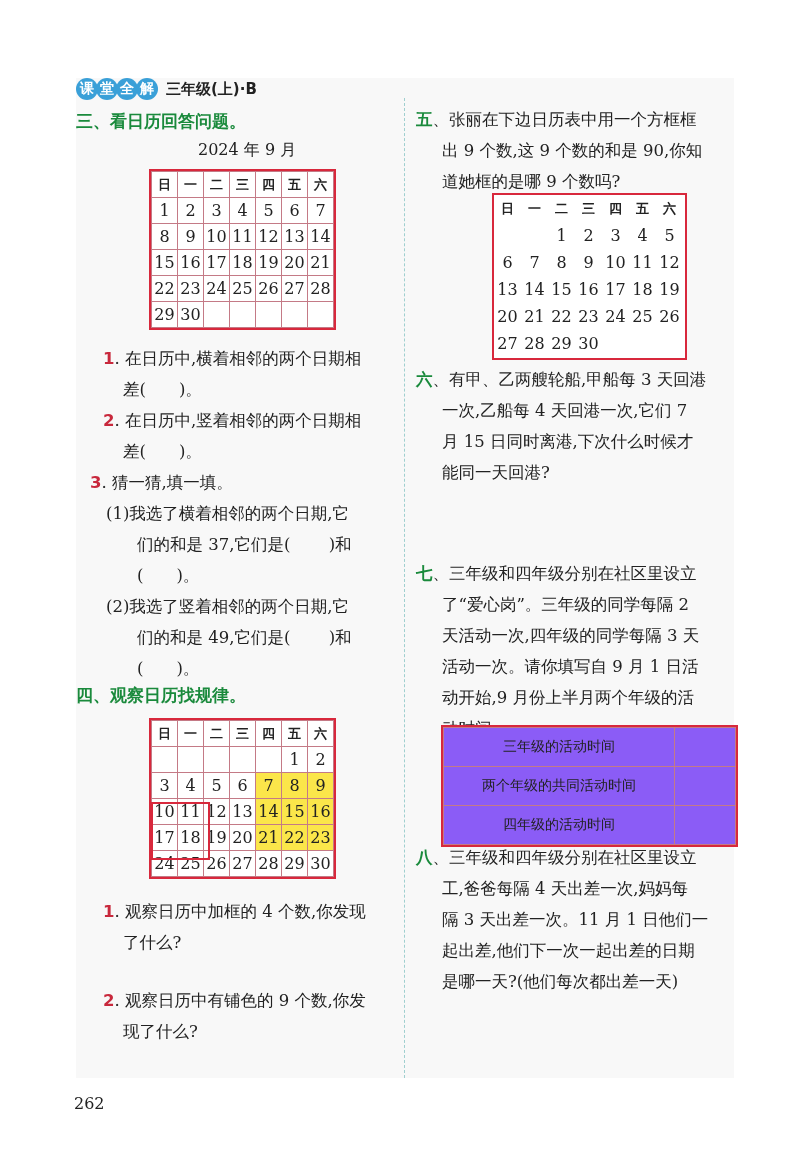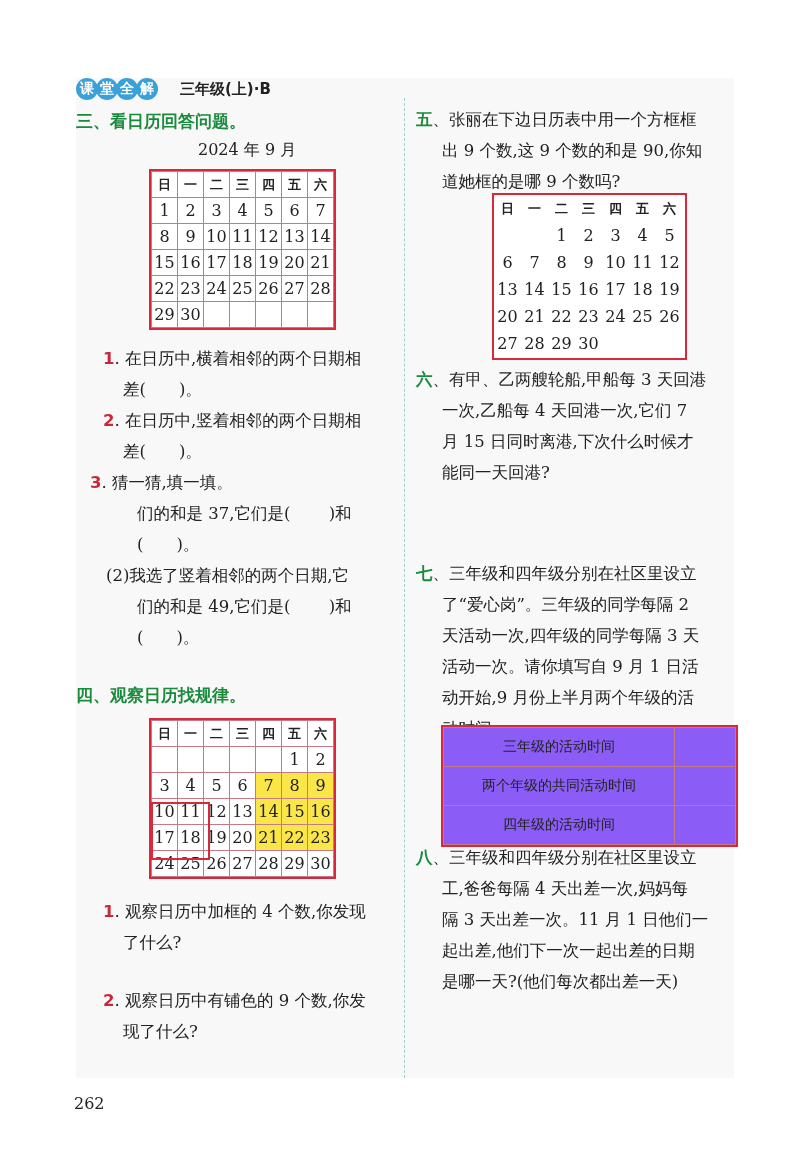--- a/index.html
+++ b/index.html
@@ -14,21 +14,21 @@
   .header {
     position: absolute; left: 76px; top: 76px; height: 26px; display: flex; align-items: center;
   }
   .badge { display: flex; }
   .badge span {
     display: inline-flex; width: 22px; height: 22px; border-radius: 50%;
     background: #3aa0d8; color: #fff; font-size: 14px; align-items: center; justify-content: center;
     margin-right: -2px; font-family: "DejaVu Sans", sans-serif; font-weight: bold;
   }
   .header-title {
-    margin-left: 24px; font-family: "DejaVu Sans", sans-serif; font-size: 15px; font-weight: bold; color: #222;
+    margin-left: 10px; font-family: "DejaVu Sans", sans-serif; font-size: 15px; font-weight: bold; color: #222;
   }
   .section-title {
     position: absolute; font-family: "DejaVu Sans", sans-serif; font-weight: bold; color: #1a8a3c; font-size: 17px;
   }
   .text {
     position: absolute; font-size: 16.5px; line-height: 31px; color: #222;
   }
   .num { color: #c8283c; font-weight: bold; font-family: "DejaVu Sans", sans-serif; }
   .green-num { color: #1a8a3c; font-weight: bold; font-family: "DejaVu Sans", sans-serif; }
   .cal-title { position: absolute; left: 198px; top: 140px; font-size: 16px; }
@@ -151,20 +151,21 @@
 <div class="text" style="left:103px; top:343px;">
   <div><span class="num">1</span><span>. 在日历中,横着相邻的两个日期相</span></div>
   <div class="indent" style="padding-left:20px;">差(　　)。</div>
 </div>
 <div class="text" style="left:103px; top:405px;">
   <div><span class="num">2</span><span>. 在日历中,竖着相邻的两个日期相</span></div>
   <div style="padding-left:20px;">差(　　)。</div>
 </div>
 <div class="text" style="left:90px; top:467px;">
   <div><span class="num">3</span><span>. 猜一猜,填一填。</span></div>
+  <div style="padding-left:16px;">(1)我选了横着相邻的两个日期,它</div>
   <div style="padding-left:47px;">们的和是 37,它们是(　　 )和</div>
   <div style="padding-left:47px;">(　　)。</div>
   <div style="padding-left:16px;">(2)我选了竖着相邻的两个日期,它</div>
   <div style="padding-left:47px;">们的和是 49,它们是(　　 )和</div>
   <div style="padding-left:47px;">(　　)。</div>
 </div>
 
 <div class="section-title" style="left:76px; top:684px;">四、观察日历找规律。</div>
 <table class="cal outer" style="left:151px; top:720px;" id="cal4">
     <tbody>

